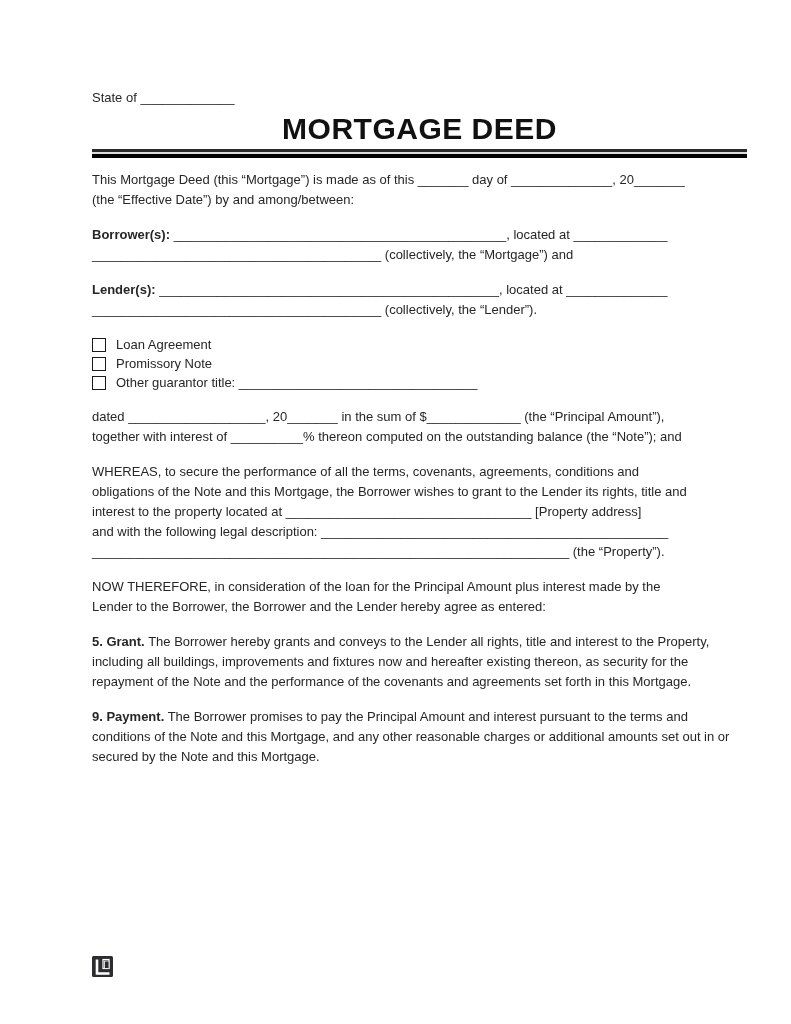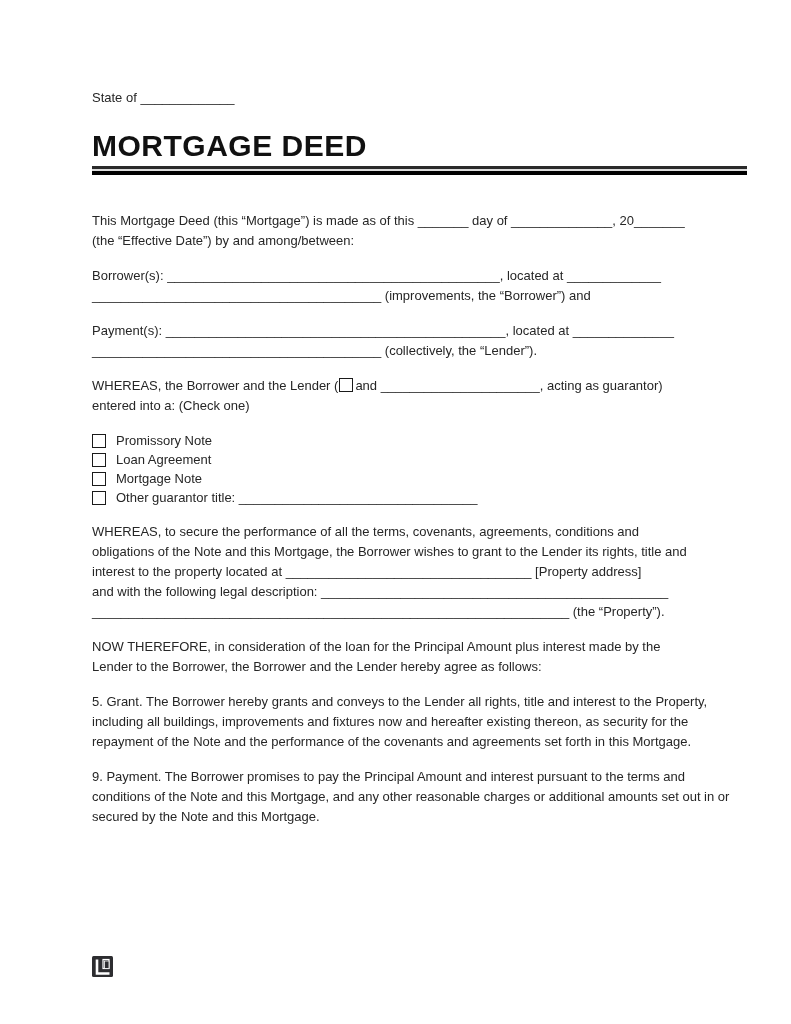--- a/index.html
+++ b/index.html
@@ -11,42 +11,43 @@
     overflow: hidden;
   }
   .content {
     padding: 90px 44px 0 92px;
   }
   .state-line {
     font-size: 13px;
     line-height: 16px;
   }
   .doc-title {
+    text-align: center;
     font-size: 30px;
     font-weight: 700;
     letter-spacing: 0.5px;
     line-height: 36px;
-    margin-top: 22px;
+    margin-top: 5px;
     color: #111;
   }
   .title-rule {
     height: 2px;
     background: #dcdcdc;
     border-top: 3px solid #2a2a2a;
     border-bottom: 4px solid #000;
     margin-top: 2px;
   }
   .para {
     font-size: 13px;
     line-height: 20px;
     margin: 0 0 15px 0;
     white-space: pre-line;
   }
-  .para.intro { margin-top: 36px; }
-  .para b, .para strong { font-weight: 400; }
+  .para.intro { margin-top: 12px; }
+  .para b, .para strong { font-weight: 700; }
   .checklist {
     margin: 0 0 15px 0;
   }
   .check-item {
     font-size: 13px;
     line-height: 19px;
     display: flex;
     align-items: center;
   }
   .cb {
@@ -76,56 +77,52 @@
   <div class="state-line">State of _____________</div>
 
   <div class="doc-title">MORTGAGE DEED</div>
 
   <div class="title-rule"></div>
 
   <p class="para intro">This Mortgage Deed (this “Mortgage”) is made as of this _______ day of ______________, 20_______
 (the “Effective Date”) by and among/between:</p>
 
   <p class="para"><strong>Borrower(s):</strong><span> ______________________________________________, located at _____________
-________________________________________ (improvements, the “Borrower”) and</span></p>
+________________________________________ (collectively, the “Mortgage”) and</span></p>
 
-  <p class="para"><strong>Payment(s):</strong><span> _______________________________________________, located at ______________
+  <p class="para"><strong>Lender(s):</strong><span> _______________________________________________, located at ______________
 ________________________________________ (collectively, the “Lender”).</span></p>
 
-  <p class="para"><span>WHEREAS, the Borrower and the Lender (</span><span class="cb inline-cb"></span><span>and ______________________, acting as guarantor)
-entered into a: (Check one)</span></p>
 
   <div class="checklist">
-    <div class="check-item">
-      <span class="cb"></span>
-      <span>Promissory Note</span>
-    </div>
     <div class="check-item">
       <span class="cb"></span>
       <span>Loan Agreement</span>
     </div>
     <div class="check-item">
       <span class="cb"></span>
-      <span>Mortgage Note</span>
+      <span>Promissory Note</span>
     </div>
     <div class="check-item">
       <span class="cb"></span>
       <span>Other guarantor title: _________________________________</span>
     </div>
   </div>
 
+  <p class="para">dated ___________________, 20_______ in the sum of $_____________ (the “Principal Amount”),
+together with interest of __________% thereon computed on the outstanding balance (the “Note”); and</p>
 
   <p class="para">WHEREAS, to secure the performance of all the terms, covenants, agreements, conditions and
 obligations of the Note and this Mortgage, the Borrower wishes to grant to the Lender its rights, title and
 interest to the property located at __________________________________ [Property address]
 and with the following legal description: ________________________________________________
 __________________________________________________________________ (the “Property”).</p>
 
   <p class="para">NOW THEREFORE, in consideration of the loan for the Principal Amount plus interest made by the
-Lender to the Borrower, the Borrower and the Lender hereby agree as follows:</p>
+Lender to the Borrower, the Borrower and the Lender hereby agree as entered:</p>
 
   <p class="para"><strong>5. Grant.</strong><span> The Borrower hereby grants and conveys to the Lender all rights, title and interest to the Property, including all buildings, improvements and fixtures now and hereafter existing thereon, as security for the repayment of the Note and the performance of the covenants and agreements set forth in this Mortgage.</span></p>
 
   <p class="para"><strong>9. Payment.</strong><span> The Borrower promises to pay the Principal Amount and interest pursuant to the terms and conditions of the Note and this Mortgage, and any other reasonable charges or additional amounts set out in or secured by the Note and this Mortgage.</span></p>
 
 
 </div>
 
 <div class="brand-logo">
   <svg width="21" height="21" viewBox="0 0 21 21" xmlns="http://www.w3.org/2000/svg">

